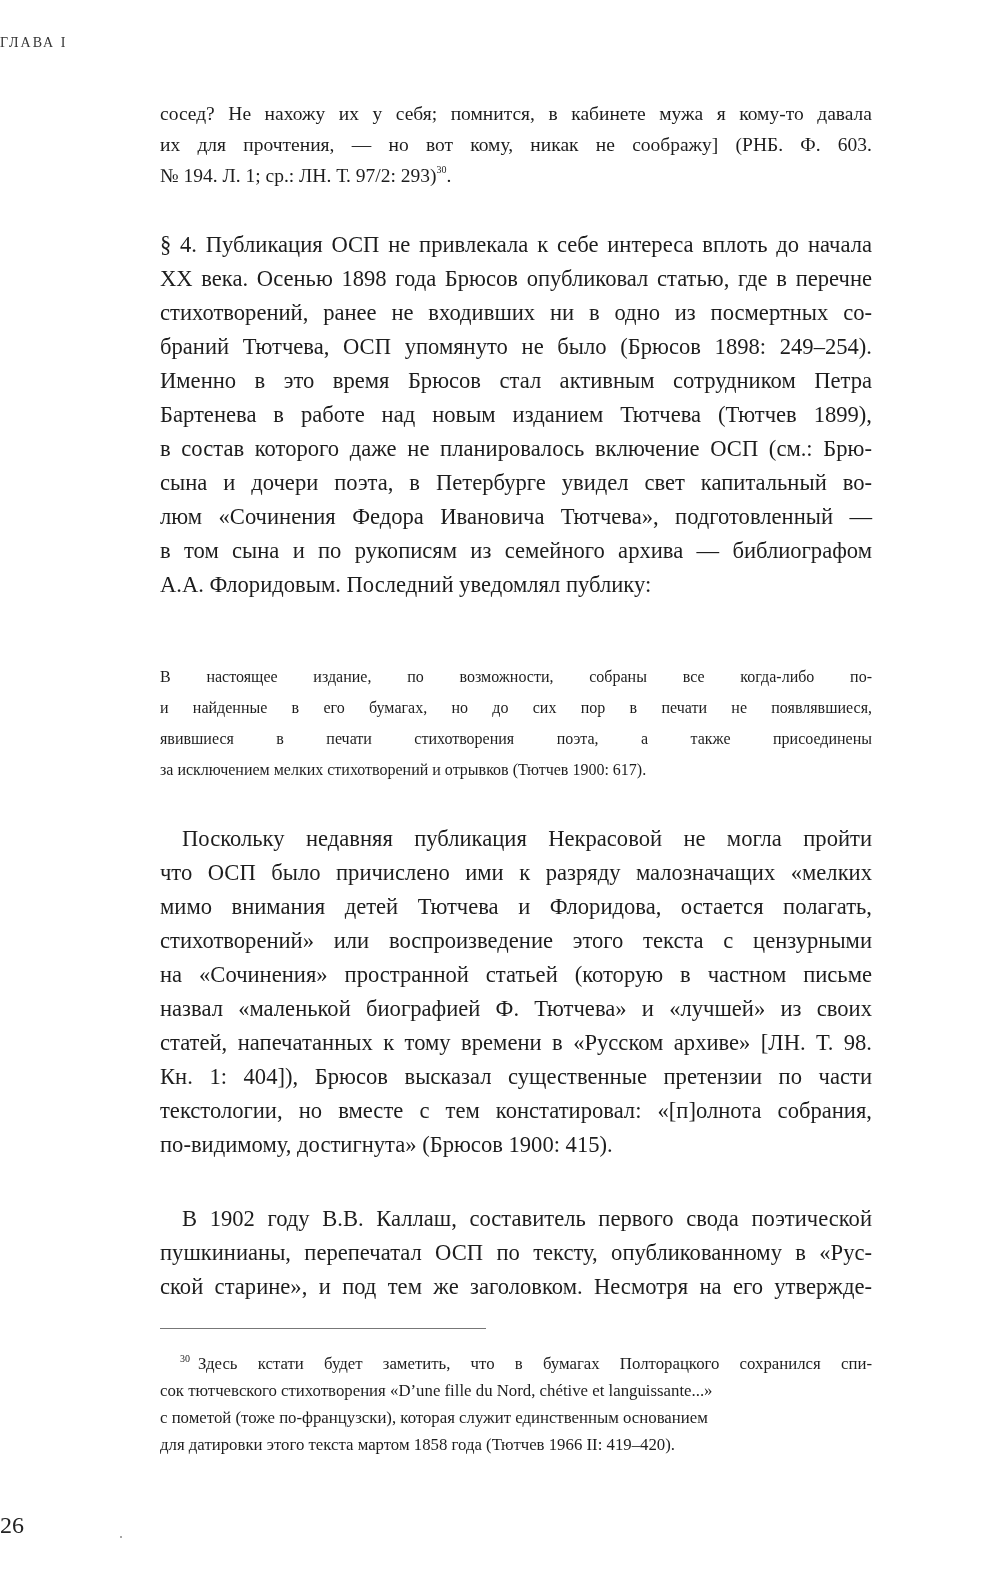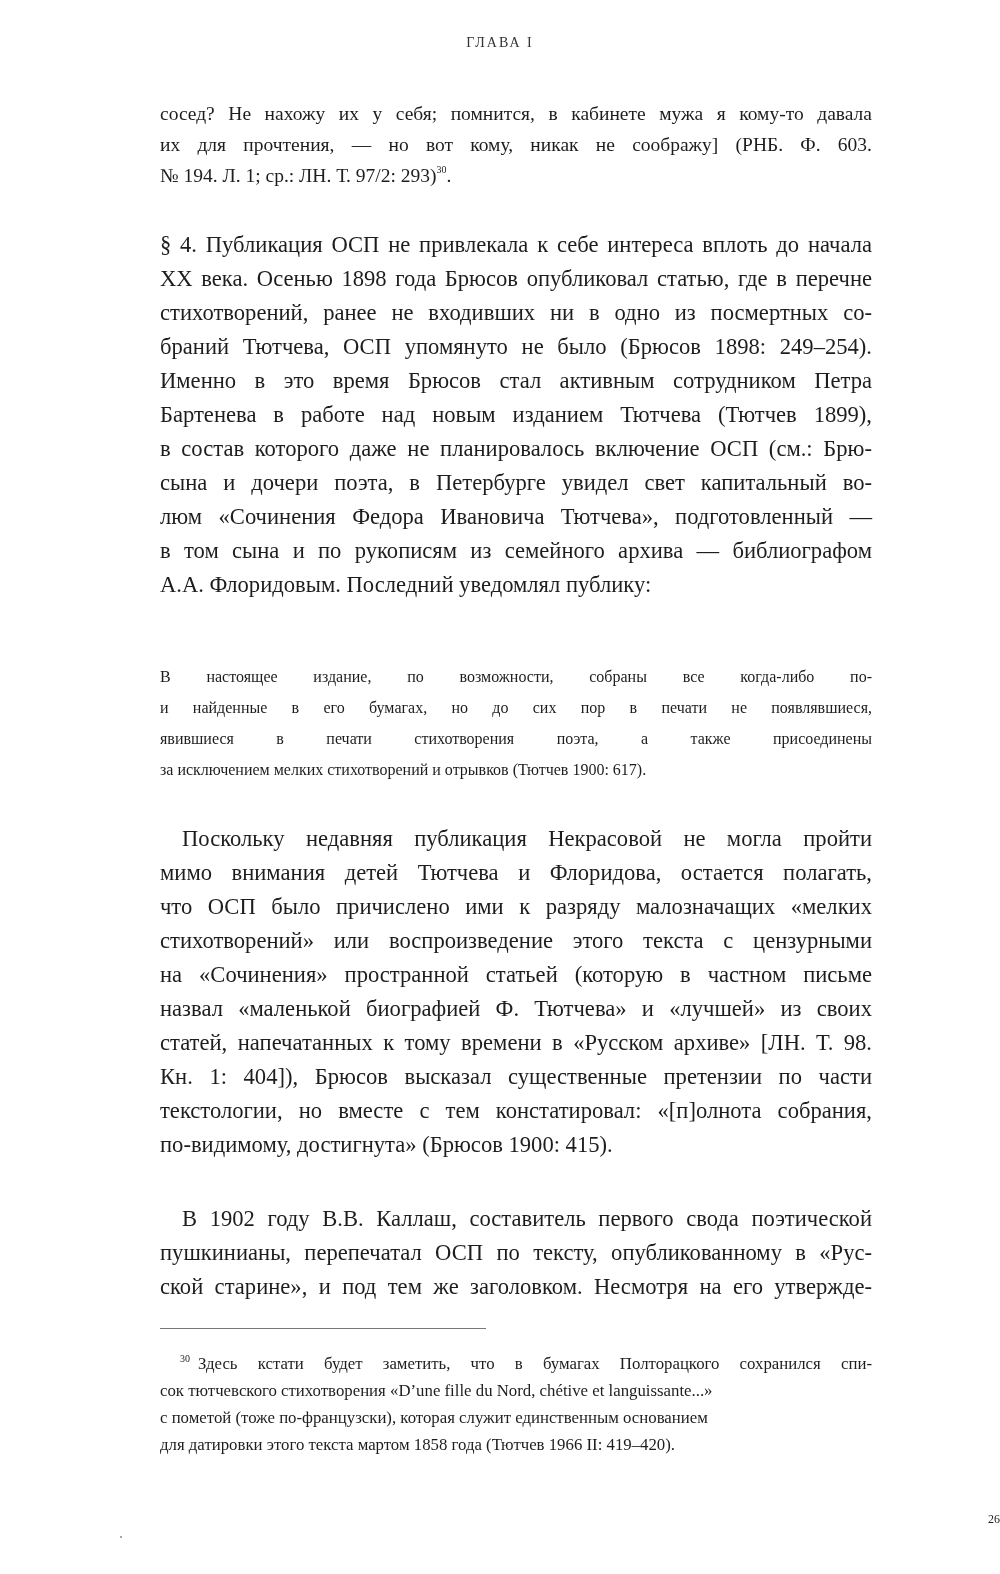--- a/index.html
+++ b/index.html
@@ -13,21 +13,21 @@
       position: relative;
       overflow: hidden;
       font-family: "Liberation Serif", "DejaVu Serif", serif;
       color: #1d1d1d;
     }
     .running-head {
       position: absolute;
       top: 35px;
       left: 0;
       width: 1000px;
-      text-align: center;
+      text-align: left;
       font-size: 14px;
       letter-spacing: 2px;
       color: #333;
     }
     .text-block {
       position: absolute;
       left: 160px;
       width: 712px;
     }
     .line {
@@ -74,22 +74,22 @@
       font-size: 10px;
       vertical-align: 7px;
       line-height: 0;
       margin-right: 8px;
     }
     .page-number {
       position: absolute;
       top: 1512px;
       left: 0;
       width: 1000px;
-      text-align: right;
-      font-size: 12px;
+      text-align: left;
+      font-size: 24px;
       color: #222;
     }
     .speck {
       position: absolute;
       left: 120px;
       top: 1536px;
       width: 2px;
       height: 2px;
       background: #888;
       border-radius: 50%;
@@ -122,22 +122,22 @@
 
 <div class="text-block block-quote" style="top: 661px;">
   <span class="line">В настоящее издание, по возможности, собраны все когда-либо по-</span>
   <span class="line">и найденные в его бумагах, но до сих пор в печати не появлявшиеся,</span>
   <span class="line">явившиеся в печати стихотворения поэта, а также присоединены</span>
   <span class="line last">за исключением мелких стихотворений и отрывков (Тютчев 1900: 617).</span>
 </div>
 
 <div class="text-block" style="top: 822px;">
   <span class="line" style="padding-left: 22px; box-sizing: border-box; width: 712px;">Поскольку недавняя публикация Некрасовой не могла пройти</span>
+  <span class="line">что ОСП было причислено ими к разряду малозначащих «мелких</span>
   <span class="line">мимо внимания детей Тютчева и Флоридова, остается полагать,</span>
-  <span class="line">что ОСП было причислено ими к разряду малозначащих «мелких</span>
   <span class="line">стихотворений» или воспроизведение этого текста с цензурными</span>
   <span class="line">на «Сочинения» пространной статьей (которую в частном письме</span>
   <span class="line">назвал «маленькой биографией Ф. Тютчева» и «лучшей» из своих</span>
   <span class="line">статей, напечатанных к тому времени в «Русском архиве» [ЛН. Т. 98.</span>
   <span class="line">Кн. 1: 404]), Брюсов высказал существенные претензии по части</span>
   <span class="line">текстологии, но вместе с тем констатировал: «[п]олнота собрания,</span>
   <span class="line last">по-видимому, достигнута» (Брюсов 1900: 415).</span>
 </div>
 
 <div class="text-block" style="top: 1186px; margin-top: 16px;">

